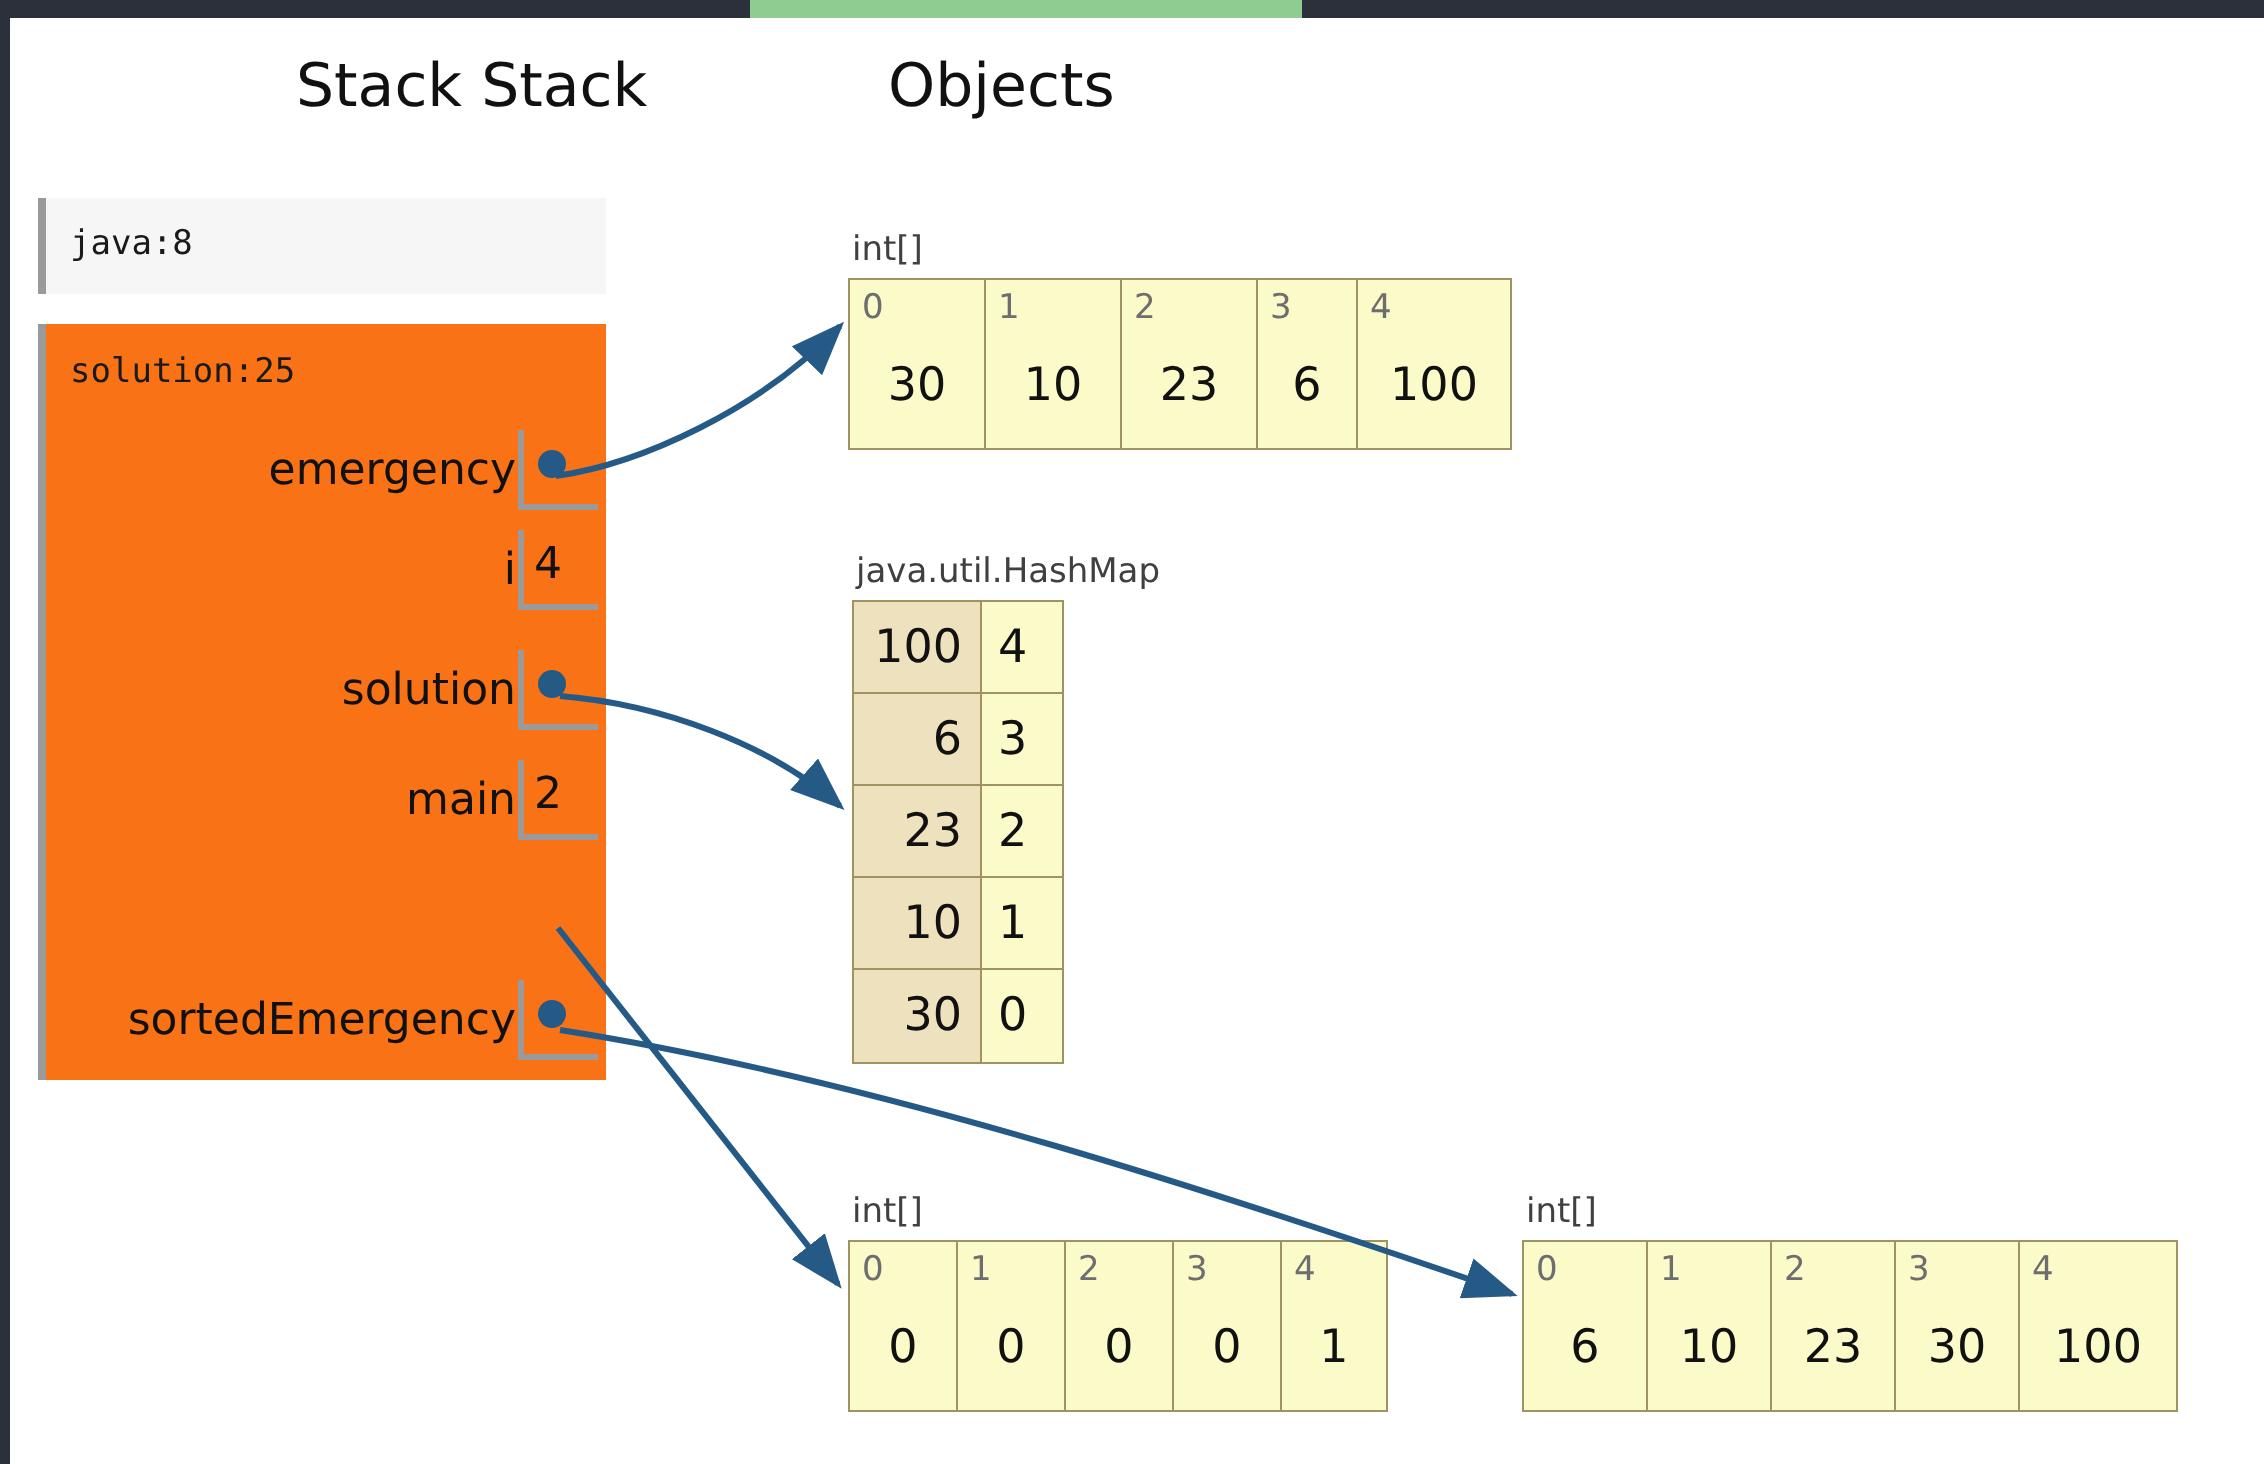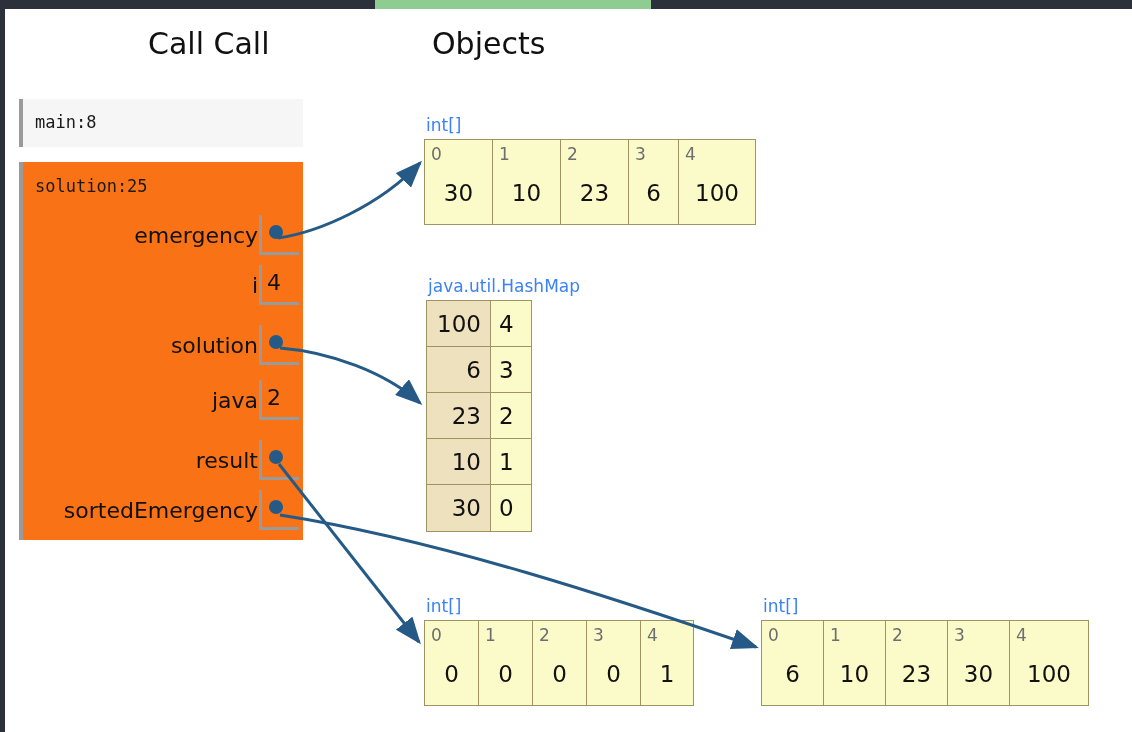--- a/index.html
+++ b/index.html
@@ -37,21 +37,21 @@
 
   
   .col-heading {
     position: absolute;
     font-size: 30px;
     color: #111111;
     font-family: "DejaVu Sans", sans-serif;
     white-space: nowrap;
   }
   #heading-call-stack { left: 148px; top: 26px; }
-  #heading-objects    { left: 432px; top: 26px; }
+  #heading-objects    { left: 444px; top: 26px; }
 
   
   .stack-frame {
     position: absolute;
     border-left: 4px solid #9a9a9a;
     box-sizing: border-box;
   }
   #frame-main {
     left: 19px; top: 99px;
     width: 284px; height: 48px;
@@ -118,21 +118,21 @@
     background: #255a87;
   }
 
   
   .obj-group { position: absolute; }
   .obj-type-label {
     position: absolute;
     left: 2px;
     top: -24px;
     font-size: 17px;
-    color: #3b82f6;
+    color: #404040;
     white-space: nowrap;
     font-family: "DejaVu Sans", sans-serif;
   }
 
   
   .array-box {
     display: flex;
     border: 1px solid #9e9361;
     background: #fbfbca;
     box-sizing: border-box;
@@ -206,26 +206,26 @@
   }
 </style>
 </head>
 <body>
 
 <div id="top-strip">
   <div id="top-strip-progress"></div>
 </div>
 <div id="left-edge-bar"></div>
 
-<div class="col-heading" id="heading-call-stack">Call Call</div>
+<div class="col-heading" id="heading-call-stack">Stack Stack</div>
 
 <div class="col-heading" id="heading-objects">Objects</div>
 
 <div class="stack-frame" id="frame-main">
-  <div class="frame-title">main:8</div>
+  <div class="frame-title">java:8</div>
 </div>
 
 <div class="stack-frame" id="frame-solution">
   <div class="frame-title">solution:25</div>
 
   <div class="var-row" style="top:50px;">
     <div class="var-label">emergency</div>
     <div class="var-box">
       <div class="var-dot"></div>
     </div>
@@ -239,32 +239,26 @@
   </div>
 
   <div class="var-row" style="top:160px;">
     <div class="var-label">solution</div>
     <div class="var-box">
       <div class="var-dot"></div>
     </div>
   </div>
 
   <div class="var-row" style="top:215px;">
-    <div class="var-label">java</div>
+    <div class="var-label">main</div>
     <div class="var-box">
       <div class="var-value">2</div>
     </div>
   </div>
 
-  <div class="var-row" style="top:275px;">
-    <div class="var-label">result</div>
-    <div class="var-box">
-      <div class="var-dot"></div>
-    </div>
-  </div>
 
   <div class="var-row" style="top:325px;">
     <div class="var-label">sortedEmergency</div>
     <div class="var-box">
       <div class="var-dot"></div>
     </div>
   </div>
 </div>
 
 <div class="obj-group" id="obj-array-emergency" style="left:424px; top:139px;">

